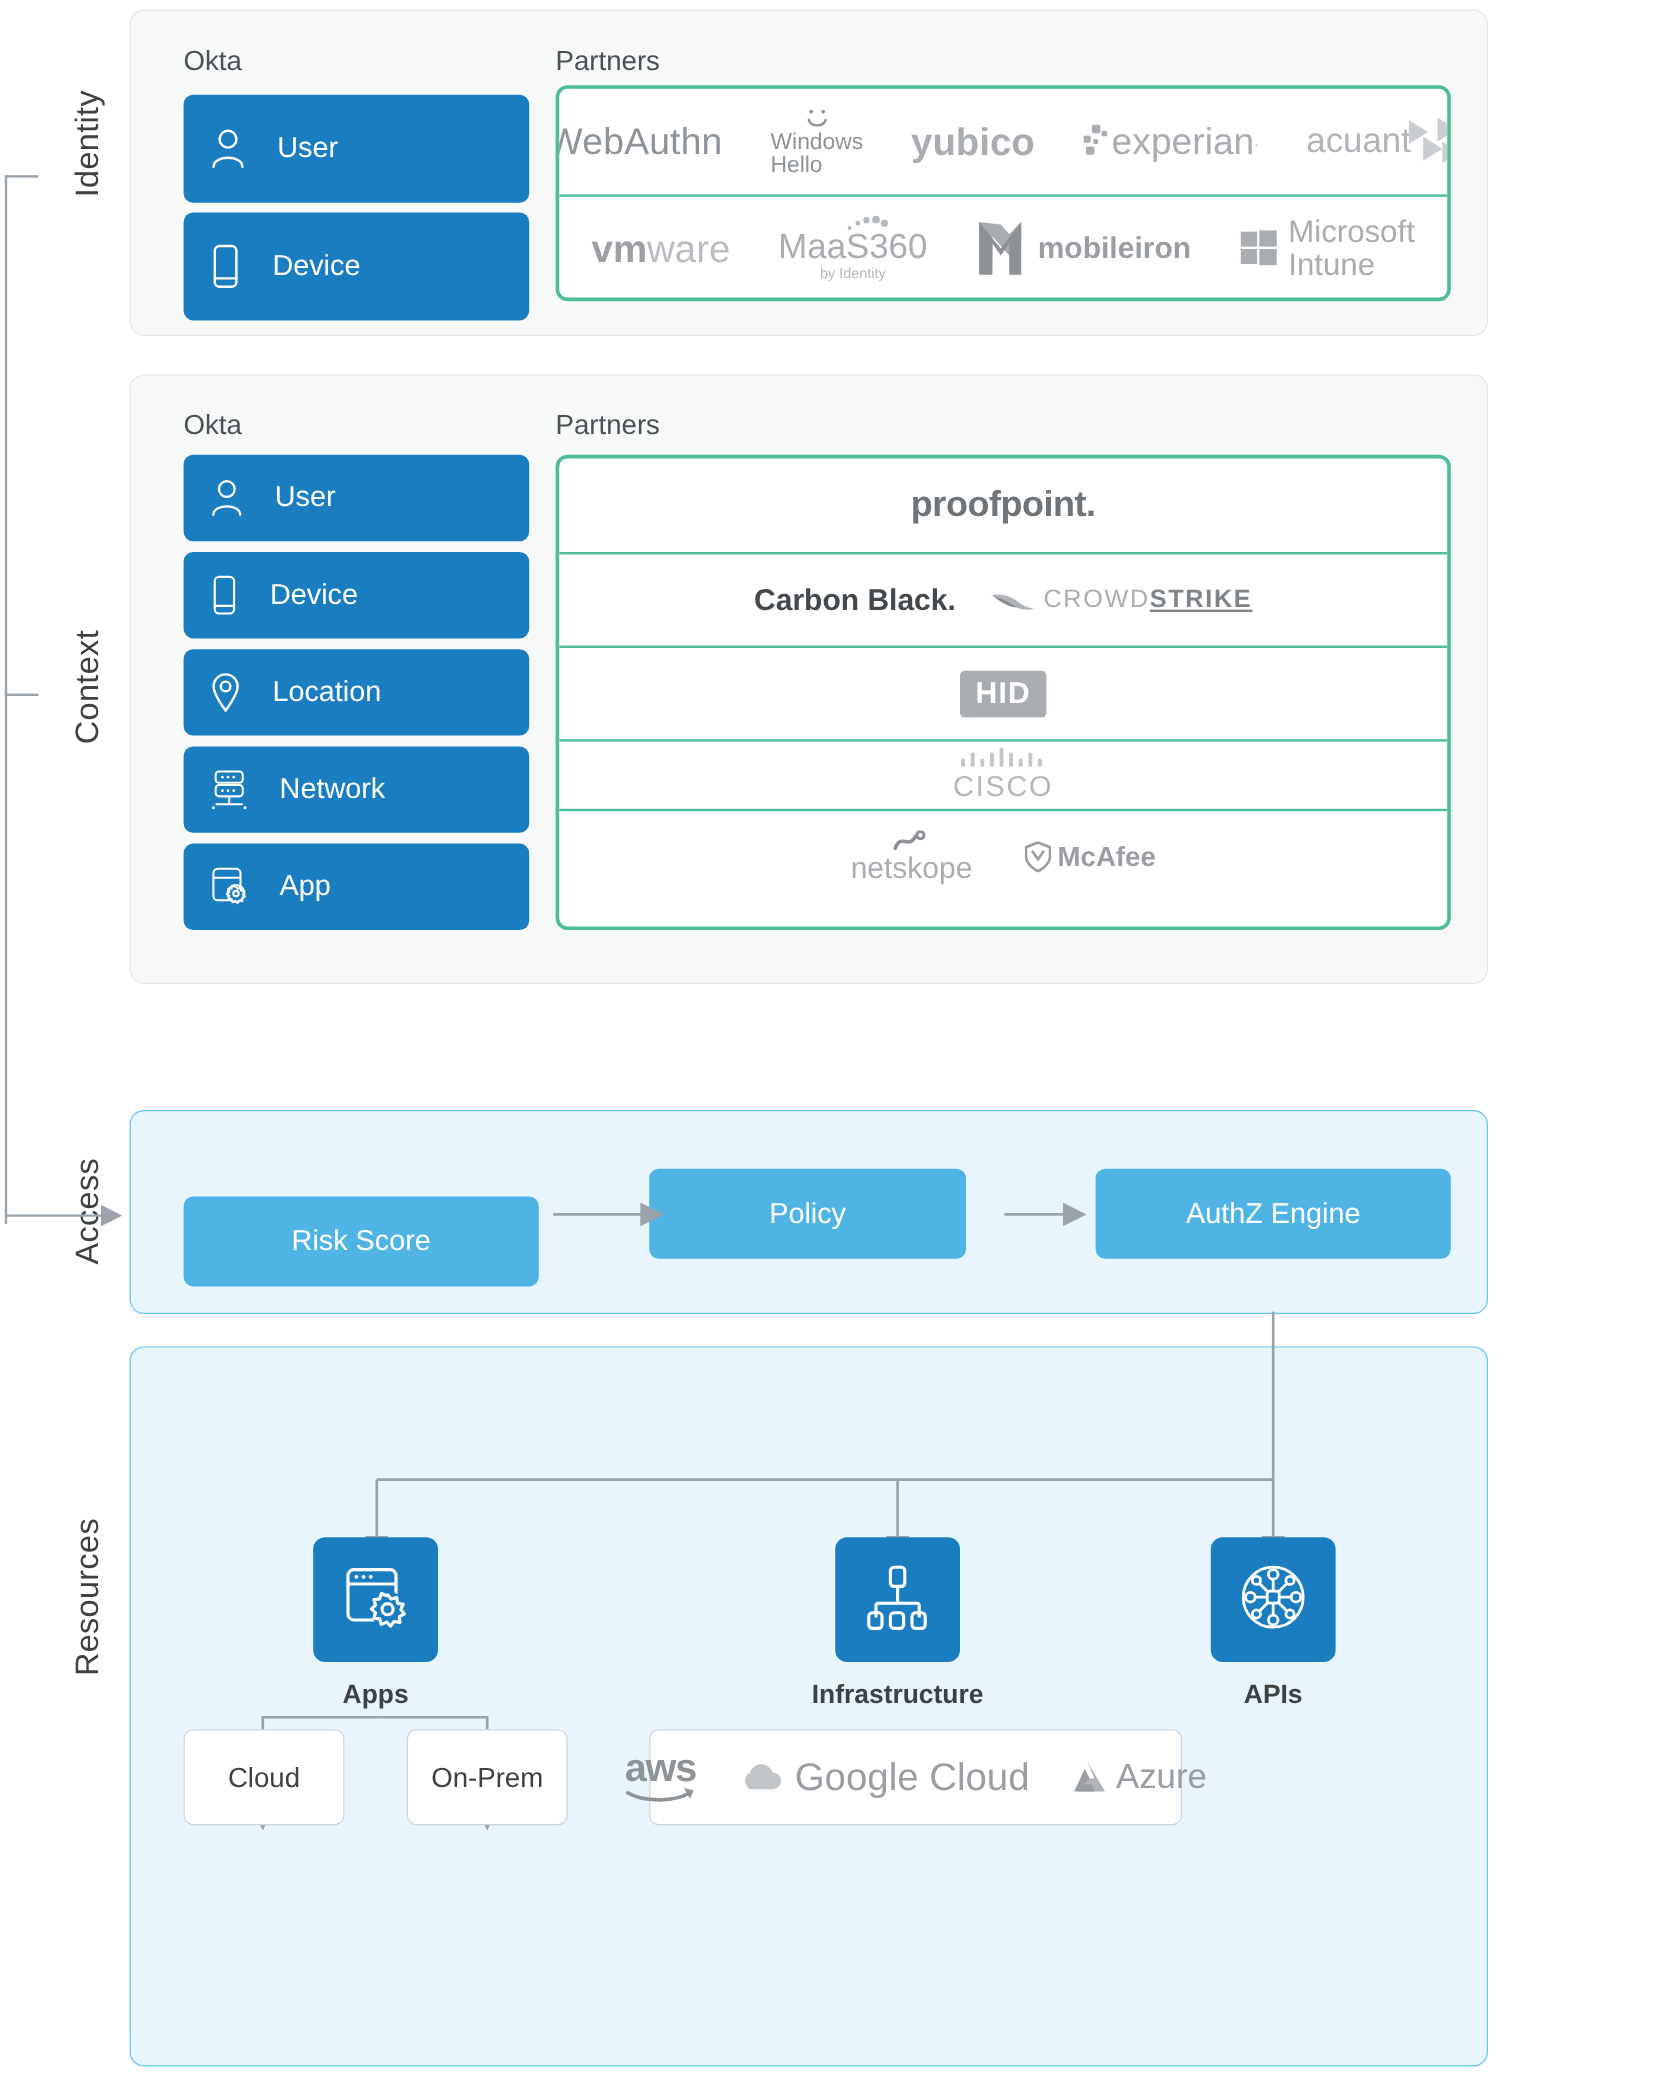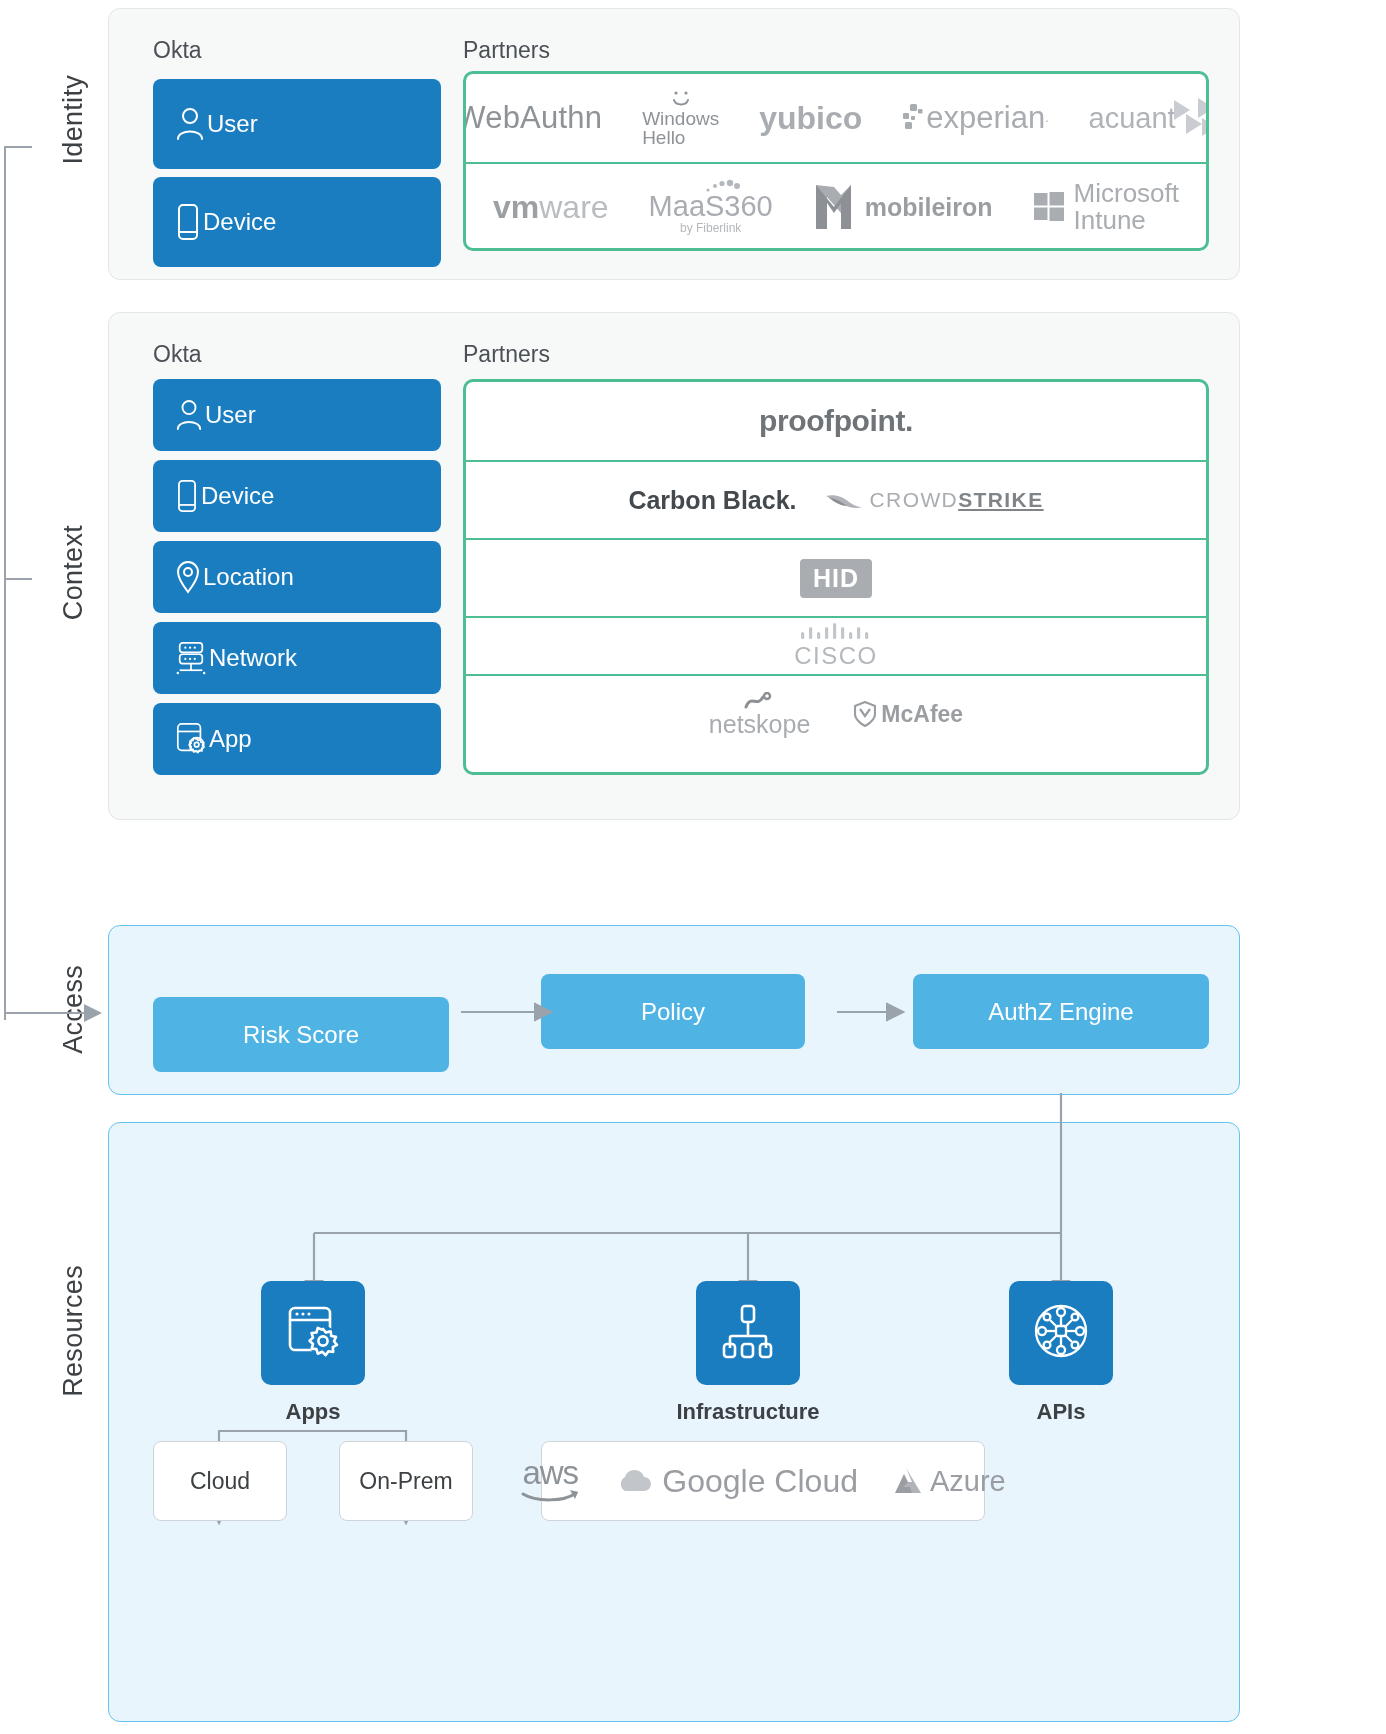--- a/index.html
+++ b/index.html
@@ -48,21 +48,21 @@
   
   .pill {
     position: absolute;
     background: #1a7dc0;
     border-radius: 8px;
     display: flex;
     align-items: center;
     padding-left: 22px;
     color: #ffffff;
     font-size: 24px;
-    gap: 2px;
+    gap: 26px;
   }
   .pill svg { flex: 0 0 auto; display: block; }
 
   
   .green-box {
     position: absolute;
     border: 3px solid #4dbd93;
     border-radius: 10px;
     background: #ffffff;
     overflow: hidden;
@@ -91,21 +91,21 @@
   .lg-intune { font-size: 26px; color: #a9adb1; text-align: left; line-height: 1.05; }
   .lg-proofpoint { font-size: 30px; font-weight: bold; color: #6f7479; letter-spacing: -.4px; }
   .lg-carbonblack { font-size: 25px; font-weight: bold; color: #44494e; }
   .lg-crowdstrike { font-size: 21px; color: #a9adb1; letter-spacing: 1.4px; }
   .lg-crowdstrike b { color: #7f8489; text-decoration: underline; }
   .lg-hid { font-size: 25px; font-weight: bold; color: #ffffff; background: #a9adb1;
             padding: 5px 13px; border-radius: 4px; letter-spacing: 1px; }
   .lg-cisco { font-size: 24px; color: #b4b8bc; letter-spacing: 1.5px; display:flex; flex-direction:column; align-items:center; }
   .lg-netskope { font-size: 25px; color: #a9adb1; }
   .lg-mcafee { font-size: 23px; font-weight: bold; color: #9a9ea2; }
-  .lg-aws { font-size: 33px; font-weight: normal; color: #8e9398; letter-spacing: -1px; text-align: right; }
+  .lg-aws { font-size: 33px; font-weight: bold; color: #8e9398; letter-spacing: -1px; text-align: right; }
   .lg-gcloud { font-size: 32px; color: #9a9ea2; text-align: center; }
   .lg-azure { font-size: 29px; color: #9a9ea2; }
 
   
   .access-box {
     position: absolute;
     background: #4fb4e4;
     border-radius: 8px;
     display: flex; align-items: center; justify-content: center;
     color: #ffffff; font-size: 24px;
@@ -231,21 +231,21 @@
         </span>
       <span class="lg-maas">
         <svg width="58" height="14" viewBox="0 0 58 14" style="margin-bottom:-2px">
           <circle cx="26" cy="11" r="1.6" fill="#b4b8bc"></circle>
           <circle cx="33" cy="7" r="2" fill="#b4b8bc"></circle>
           <circle cx="40" cy="4.5" r="2.6" fill="#b4b8bc"></circle>
           <circle cx="48" cy="4" r="3.2" fill="#b4b8bc"></circle>
           <circle cx="55" cy="7" r="3" fill="#b4b8bc"></circle>
         </svg>
         <span>MaaS360</span>
-        <span class="sub">by Fiberlink</span>
+        <span class="sub">by Identity</span>
       </span>
       <span class="logo lg-mobileiron">
         <svg width="42" height="48" viewBox="0 0 42 48" style="margin-right:10px">
           <polygon points="3,2 3,46 14,34 14,14 28,30 38,20 38,2 28,12 21,4" fill="#9a9ea2" opacity=".85"></polygon>
           <polygon points="3,2 21,24 38,2 38,46 28,46 28,20 21,30 14,20 14,46 3,46" fill="#8d9195"></polygon>
         </svg>
         <span>mobileiron</span>
       </span>
       <span class="logo">
         <svg width="32" height="32" viewBox="0 0 32 32" style="margin-right:9px">

